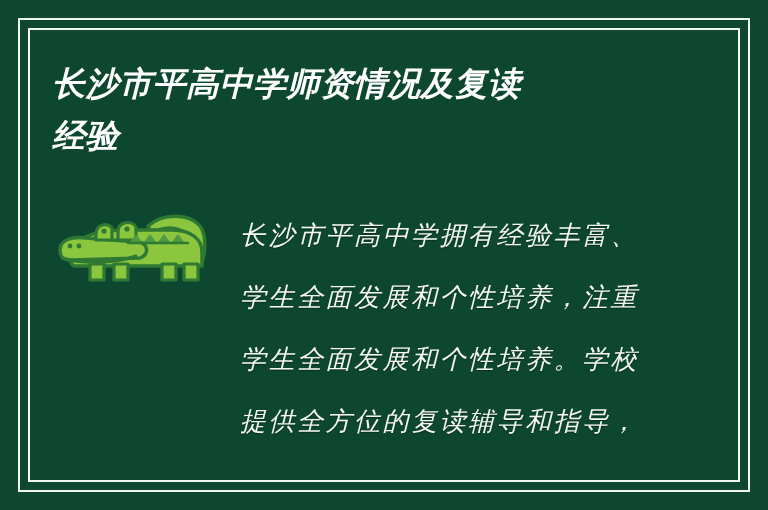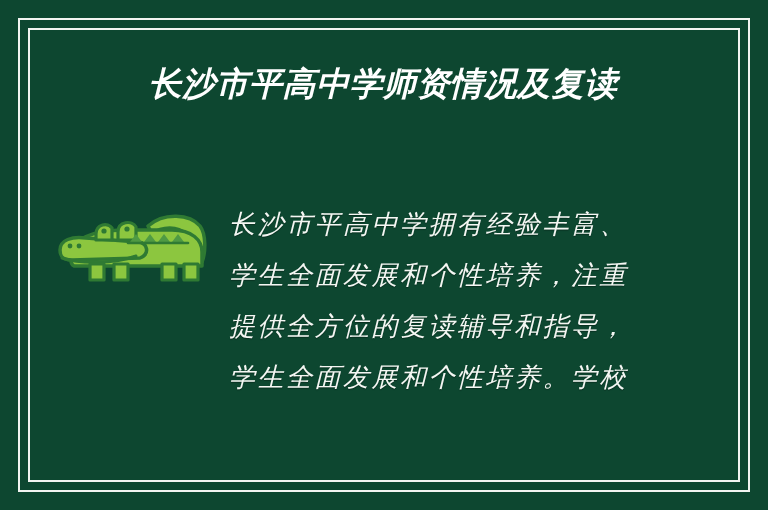--- a/index.html
+++ b/index.html
@@ -40,24 +40,23 @@
     right: 28px;
     bottom: 28px;
     border: 2px solid #f2f5f1;
     box-sizing: border-box;
     pointer-events: none;
   }
 
   
   .title-block {
     position: absolute;
-    left: 68px;
+    left: 52px;
     top: 58px;
     width: 630px;
-    text-align: center;
   }
   .title-text {
     color: #ffffff;
     font-family: "DejaVu Sans", "Liberation Sans", sans-serif;
     font-size: 33px;
     font-weight: bold;
     font-style: italic;
     line-height: 52px;
     letter-spacing: 0.5px;
     white-space: pre-wrap;
@@ -86,34 +85,35 @@
     width: 432px;
   }
   .body-line {
     color: #f4f7f3;
     font-family: "DejaVu Serif", "Liberation Serif", serif;
     font-size: 26px;
     font-style: italic;
     line-height: 50px;
     letter-spacing: 2.5px;
     white-space: nowrap;
-    margin: 1px;
+    margin: 12px;
     text-shadow: 0 1px 1px rgba(0,0,0,0.35);
   }
 </style>
 </head>
 <body>
 
 <div id="poster">
 
   <div class="frame-outer"></div>
   <div class="frame-inner"></div>
 
   <div class="title-block">
     <p class="title-text">长沙市平高中学师资情况及复读</p>
+    <p class="title-text">经验</p>
   </div>
 
   <div class="croc-wrap">
     <svg viewBox="0 0 160 96" xmlns="http://www.w3.org/2000/svg">
 
       <path d="M96 30 C112 16 138 18 148 30 C154 38 154 56 150 66 L136 66 C140 56 140 44 134 38 C126 30 110 30 100 38 Z" fill="#8cc63f" stroke="#2f7a33" stroke-width="3.5" stroke-linejoin="round"></path>
 
       <path d="M20 56 C20 44 40 34 72 34 L120 34 C140 34 150 44 150 56 L150 70 L22 70 C18 68 18 60 20 56 Z" fill="#8cc63f" stroke="#2f7a33" stroke-width="3.5" stroke-linejoin="round"></path>
 
       <path d="M8 54 C8 44 20 40 34 42 L86 46 C96 47 98 58 88 62 L20 64 C10 64 8 60 8 54 Z" fill="#8cc63f" stroke="#2f7a33" stroke-width="3.5" stroke-linejoin="round"></path>
@@ -137,17 +137,17 @@
       <path d="M38 68 L38 84 L52 84 L52 68 Z" fill="#8cc63f" stroke="#2f7a33" stroke-width="3.2" stroke-linejoin="round"></path>
       <path d="M62 68 L62 84 L76 84 L76 68 Z" fill="#8cc63f" stroke="#2f7a33" stroke-width="3.2" stroke-linejoin="round"></path>
       <path d="M110 68 L110 84 L124 84 L124 68 Z" fill="#8cc63f" stroke="#2f7a33" stroke-width="3.2" stroke-linejoin="round"></path>
       <path d="M132 68 L132 84 L146 84 L146 68 Z" fill="#8cc63f" stroke="#2f7a33" stroke-width="3.2" stroke-linejoin="round"></path>
     </svg>
   </div>
 
   <div class="body-block">
     <p class="body-line">长沙市平高中学拥有经验丰富、</p>
     <p class="body-line">学生全面发展和个性培养，注重</p>
+    <p class="body-line">学生全面发展和个性培养。学校</p>
     <p class="body-line">提供全方位的复读辅导和指导，</p>
-    <p class="body-line">学生全面发展和个性培养。学校</p>
   </div>
 
 </div>
 
 </body></html>

